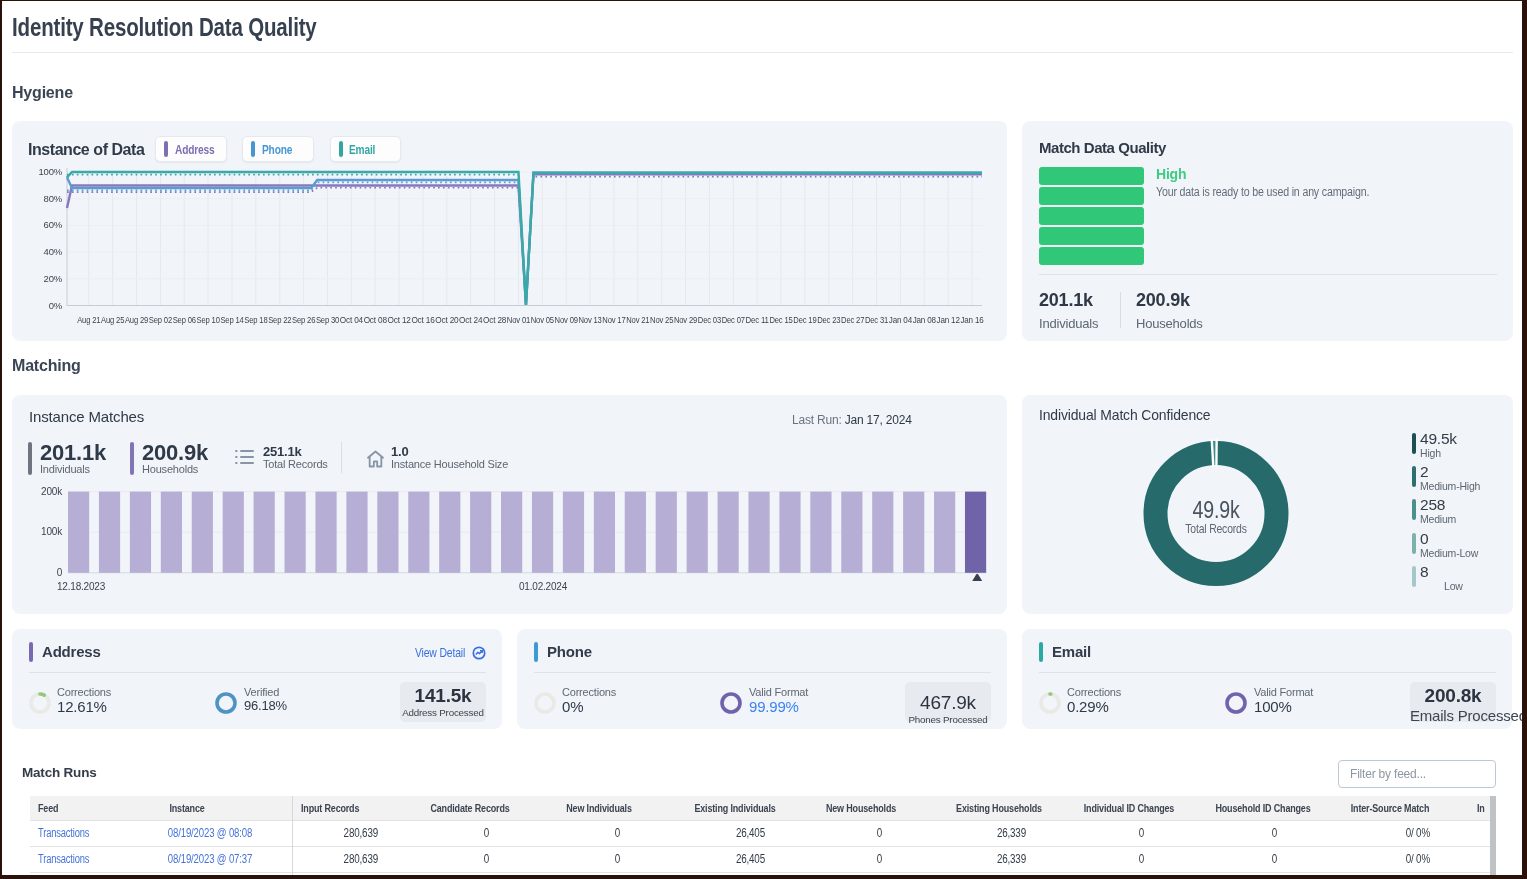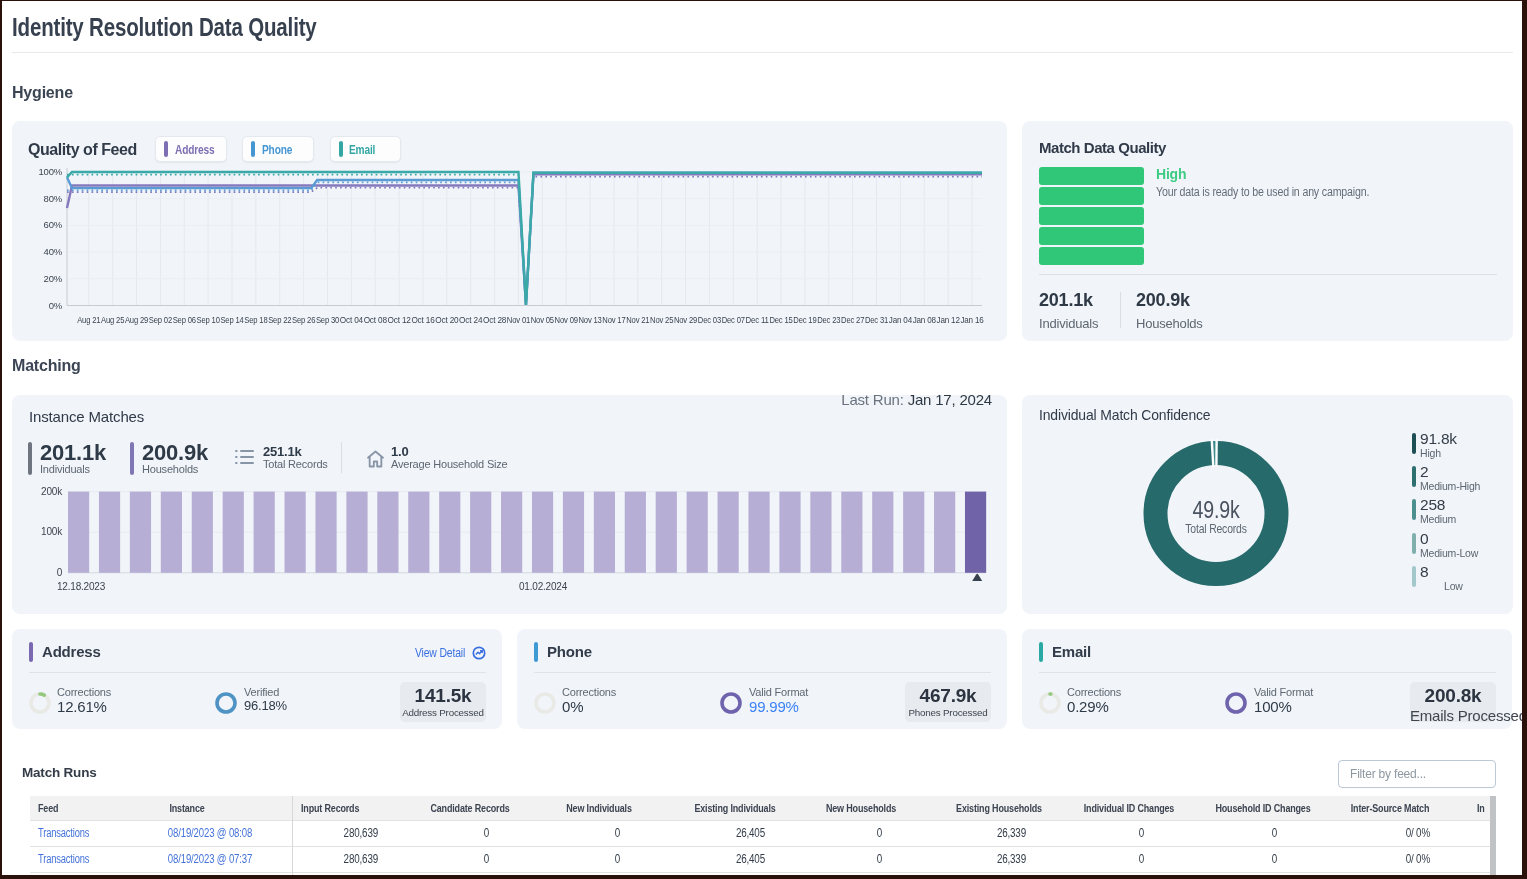--- a/index.html
+++ b/index.html
@@ -13,21 +13,21 @@
 </head>
 <body>
 
 <div class="abs" style="left:0;top:0;width:1527px;height:879px;border-style:solid;border-color:#2a110a;border-width:1px 5px 4px 2px;box-sizing:border-box;z-index:50;pointer-events:none;"></div>
 
 <div class="abs" style="left:12px;top:13px;font-size:25px;font-weight:700;color:#36404f;transform:scaleX(.82);transform-origin:left top;white-space:nowrap;">Identity Resolution Data Quality</div>
 <div class="abs" style="left:12px;top:52px;width:1501px;height:1px;background:#e7e9ec;"></div>
 <div class="sec" style="left:12px;top:84px;">Hygiene</div>
 
 <div class="card" style="left:12px;top:121px;width:995px;height:219.5px;"></div>
-<div class="ctitle" style="left:28px;top:141px;font-size:16px;">Quality of Feed</div>
+<div class="ctitle" style="left:28px;top:141px;font-size:16px;">Instance of Data</div>
 <div id="qod-legend"></div>
 <svg id="qod" class="abs" style="left:12px;top:121px;" width="995" height="216" viewBox="0 0 995 216">
     <line x1="76.8" y1="51" x2="76.8" y2="184.5" stroke="#e4e9ef" stroke-width="1"></line>
     <line x1="100.67" y1="51" x2="100.67" y2="184.5" stroke="#e4e9ef" stroke-width="1"></line>
     <line x1="124.53999999999999" y1="51" x2="124.53999999999999" y2="184.5" stroke="#e4e9ef" stroke-width="1"></line>
     <line x1="148.41" y1="51" x2="148.41" y2="184.5" stroke="#e4e9ef" stroke-width="1"></line>
     <line x1="172.28" y1="51" x2="172.28" y2="184.5" stroke="#e4e9ef" stroke-width="1"></line>
     <line x1="196.15" y1="51" x2="196.15" y2="184.5" stroke="#e4e9ef" stroke-width="1"></line>
     <line x1="220.01999999999998" y1="51" x2="220.01999999999998" y2="184.5" stroke="#e4e9ef" stroke-width="1"></line>
     <line x1="243.89" y1="51" x2="243.89" y2="184.5" stroke="#e4e9ef" stroke-width="1"></line>
@@ -130,21 +130,21 @@
 <div class="abs" style="left:1039px;top:290px;font-size:18px;font-weight:700;color:#2f3945;">201.1k</div>
 <div class="abs" style="left:1039px;top:316px;font-size:13px;color:#5d6671;">Individuals</div>
 <div class="abs" style="left:1120px;top:292px;width:1px;height:36px;background:#d9dee5;"></div>
 <div class="abs" style="left:1136px;top:290px;font-size:18px;font-weight:700;color:#2f3945;">200.9k</div>
 <div class="abs" style="left:1136px;top:316px;font-size:13px;color:#5d6671;">Households</div>
 
 <div class="sec" style="left:12px;top:357px;">Matching</div>
 
 <div class="card" style="left:12px;top:395px;width:995px;height:218.7px;"></div>
 <div class="ctitle" style="left:29px;top:408px;font-weight:400;letter-spacing:-0.15px;">Instance Matches</div>
-<div class="abs" style="left:792px;width:200px;text-align:right;top:391px;font-size:15px;color:#6a737f;">Last Run: <span style="color:#2f3945;">Jan 17, 2024</span></div>
+<div class="abs" style="left:792px;width:200px;text-align:left;top:413px;font-size:12px;color:#6a737f;">Last Run: <span style="color:#2f3945;">Jan 17, 2024</span></div>
 
 <div class="abs" style="left:28px;top:442px;width:4px;height:33px;background:#6e7580;border-radius:2px;"></div>
 <div class="abs" style="left:40px;top:440px;font-size:22px;font-weight:700;color:#2f3a48;">201.1k</div>
 <div class="abs" style="left:40px;top:463px;font-size:11px;color:#5d6671;">Individuals</div>
 <div class="abs" style="left:130px;top:442px;width:4px;height:33px;background:#8176b4;border-radius:2px;"></div>
 <div class="abs" style="left:142px;top:440px;font-size:22px;font-weight:700;color:#2f3a48;">200.9k</div>
 <div class="abs" style="left:142px;top:463px;font-size:11px;color:#5d6671;">Households</div>
 <svg class="abs" style="left:234px;top:447px;" width="21" height="20" viewBox="0 0 21 20">
  <g stroke="#8795a7" stroke-width="2" stroke-linecap="round">
   <line x1="2" y1="4" x2="2.6" y2="4"></line>
@@ -156,21 +156,21 @@
  </g>
 </svg>
 <div class="abs" style="left:263px;top:444px;font-size:13px;font-weight:700;color:#2f3a48;">251.1k</div>
 <div class="abs" style="left:263px;top:458px;font-size:11px;color:#5d6671;">Total Records</div>
 <div class="abs" style="left:341px;top:442px;width:1px;height:31px;background:#d9dee5;"></div>
 <svg class="abs" style="left:365px;top:449px;" width="21" height="20" viewBox="0 0 24 24">
  <path d="M3 10.5 12 3l9 7.5" fill="none" stroke="#8795a7" stroke-width="2.2" stroke-linecap="round" stroke-linejoin="round"></path>
  <path d="M5 9.5V21h5v-6h4v6h5V9.5" fill="none" stroke="#8795a7" stroke-width="2.2" stroke-linecap="round" stroke-linejoin="round"></path>
 </svg>
 <div class="abs" style="left:391px;top:444px;font-size:13px;font-weight:700;color:#2f3a48;">1.0</div>
-<div class="abs" style="left:391px;top:458px;font-size:11px;color:#5d6671;">Average Household Size</div>
+<div class="abs" style="left:391px;top:458px;font-size:11px;color:#5d6671;">Instance Household Size</div>
 <svg id="pm" class="abs" style="left:12px;top:395px;" width="995" height="216" viewBox="0 0 995 216">
     <line x1="56" y1="96.6" x2="974" y2="96.6" stroke="#e7ebf0" stroke-width="1"></line>
     <line x1="56" y1="137.2" x2="974" y2="137.2" stroke="#e7ebf0" stroke-width="1"></line>
     <line x1="56" y1="177.8" x2="974" y2="177.8" stroke="#d4d9e0" stroke-width="1"></line>
     <rect x="56" y="96.6" width="21.2" height="81.20000000000002" fill="#b7aed6"></rect>
     <rect x="86.93" y="96.6" width="21.2" height="81.20000000000002" fill="#b7aed6"></rect>
     <rect x="117.86" y="96.6" width="21.2" height="81.20000000000002" fill="#b7aed6"></rect>
     <rect x="148.79" y="96.6" width="21.2" height="81.20000000000002" fill="#b7aed6"></rect>
     <rect x="179.72" y="96.6" width="21.2" height="81.20000000000002" fill="#b7aed6"></rect>
     <rect x="210.65" y="96.6" width="21.2" height="81.20000000000002" fill="#b7aed6"></rect>
@@ -236,21 +236,21 @@
 <div class="abs" style="left:329.5px;top:135.5px;width:71.5px;height:26px;background:#fdfdfe;border:1px solid #e4e9f0;border-radius:5px;box-sizing:border-box;box-shadow:0 1px 2px rgba(0,0,0,.06);">
     <div style="position:absolute;left:8px;top:4.5px;width:4.4px;height:16px;border-radius:2.2px;background:#33a6a4;"></div>
     <div style="position:absolute;left:18.5px;top:5px;font-size:13px;font-weight:700;color:#33a6a4;transform:scaleX(.78);transform-origin:left top;white-space:nowrap;">Email</div>
   </div>
 <div class="abs" style="left:1039px;top:167px;width:105px;height:17.5px;background:#30c878;border-radius:3px;"></div>
 <div class="abs" style="left:1039px;top:187px;width:105px;height:17.5px;background:#30c878;border-radius:3px;"></div>
 <div class="abs" style="left:1039px;top:207px;width:105px;height:17.5px;background:#30c878;border-radius:3px;"></div>
 <div class="abs" style="left:1039px;top:227px;width:105px;height:17.5px;background:#30c878;border-radius:3px;"></div>
 <div class="abs" style="left:1039px;top:247px;width:105px;height:17.5px;background:#30c878;border-radius:3px;"></div>
 <div class="abs" style="left:1412px;top:433px;width:3.5px;height:21px;border-radius:2px;background:#1d4f54;"></div>
-<div class="abs" style="left:1420px;top:430px;font-size:15.5px;font-weight:400;color:#333c48;">91.8k</div>
+<div class="abs" style="left:1420px;top:430px;font-size:15.5px;font-weight:400;color:#333c48;">49.5k</div>
 <div class="abs" style="left:1420px;top:447px;font-size:10.5px;color:#5c6570;">High</div>
 <div class="abs" style="left:1412px;top:466.2px;width:3.5px;height:21px;border-radius:2px;background:#2e6f6f;"></div>
 <div class="abs" style="left:1420px;top:463.2px;font-size:15.5px;font-weight:400;color:#333c48;">2</div>
 <div class="abs" style="left:1420px;top:480.2px;font-size:10.5px;color:#5c6570;">Medium-High</div>
 <div class="abs" style="left:1412px;top:499.4px;width:3.5px;height:21px;border-radius:2px;background:#4c8f8f;"></div>
 <div class="abs" style="left:1420px;top:496.4px;font-size:15.5px;font-weight:400;color:#333c48;">258</div>
 <div class="abs" style="left:1420px;top:513.4px;font-size:10.5px;color:#5c6570;">Medium</div>
 <div class="abs" style="left:1412px;top:532.6px;width:3.5px;height:21px;border-radius:2px;background:#7fb0ae;"></div>
 <div class="abs" style="left:1420px;top:529.6px;font-size:15.5px;font-weight:400;color:#333c48;">0</div>
 <div class="abs" style="left:1420px;top:546.6px;font-size:10.5px;color:#5c6570;">Medium-Low</div>
@@ -290,21 +290,21 @@
     <circle cx="12" cy="12" r="9" fill="none" stroke="#e9e9e6" stroke-width="3.6"></circle>
   </svg>
 <div class="abs" style="left:562px;top:686px;font-size:11px;color:#5e6772;">Corrections</div>
 <div class="abs" style="left:562px;top:698px;font-size:15px;color:#2f3a48;">0%</div>
 <svg class="abs" style="left:718.5px;top:691px;" width="24" height="24" viewBox="0 0 24 24">
     <circle cx="12" cy="12" r="9" fill="none" stroke="#6f63ad" stroke-width="3.6"></circle>
   </svg>
 <div class="abs" style="left:749px;top:686px;font-size:11px;color:#5e6772;">Valid Format</div>
 <div class="abs" style="left:749px;top:698px;font-size:15px;color:#3b82f6;">99.99%</div>
 <div class="abs" style="left:905px;top:682px;width:86px;height:40px;background:#e7eaee;border-radius:5px;text-align:center;">
-    <div style="font-size:19px;font-weight:700;color:#2b3440;margin-top:3px;">467.9k</div>
+    <div style="font-size:19px;font-weight:400;color:#2b3440;margin-top:10px;">467.9k</div>
     <div style="font-size:9.8px;color:#3e454f;white-space:nowrap;">Phones Processed</div>
   </div>
 <div class="card" style="left:1022px;top:629px;width:490px;height:100px;"></div>
 <div class="abs" style="left:1039px;top:642px;width:4px;height:20px;border-radius:2px;background:#2ba8a4;"></div>
 <div class="abs" style="left:1052px;top:643px;font-size:15px;font-weight:700;color:#323c4a;">Email</div>
 <div class="abs" style="left:1039px;top:672px;width:457px;height:1px;background:#dde3ea;"></div>
 <svg class="abs" style="left:1037.5px;top:691px;" width="24" height="24" viewBox="0 0 24 24">
     <circle cx="12" cy="12" r="9" fill="none" stroke="#e9e9e6" stroke-width="3.6"></circle>
     <path d="M12 3 A 9 9 0 0 1 12.784401684728923 3.0342477171742903" fill="none" stroke="#93c87e" stroke-width="3.6" stroke-linecap="round"></path>
   </svg>

